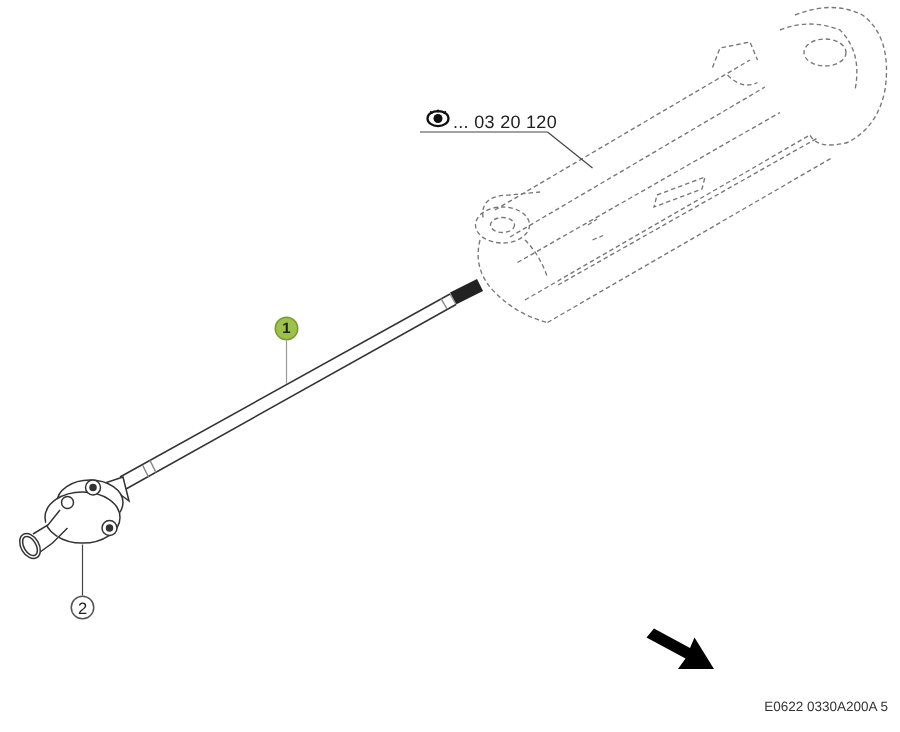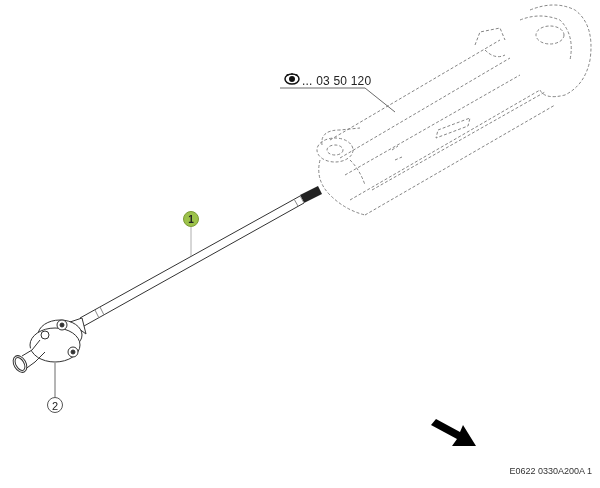--- a/index.html
+++ b/index.html
@@ -87,18 +87,18 @@
 </svg>
 
 <svg class="eye" viewBox="0 0 16 14" xmlns="http://www.w3.org/2000/svg">
   <ellipse cx="8" cy="7" rx="7" ry="5" fill="none" stroke="#111" stroke-width="1.5"></ellipse>
   <circle cx="8" cy="7" r="3" fill="#111"></circle>
   <line x1="3" y1="2" x2="4" y2="4" stroke="#111" stroke-width="1"></line>
   <line x1="8" y1="1" x2="8" y2="3" stroke="#111" stroke-width="1"></line>
   <line x1="13" y1="2" x2="12" y2="4" stroke="#111" stroke-width="1"></line>
 </svg>
 
-<div class="ref-label">... 03 50 120</div>
+<div class="ref-label">... 03 20 120</div>
 
 <div class="callout callout-1">1</div>
 <div class="callout callout-2">2</div>
 
-<div class="drawing-code">E0622 0330A200A 1</div>
+<div class="drawing-code">E0622 0330A200A 5</div>
 
 </body></html>

